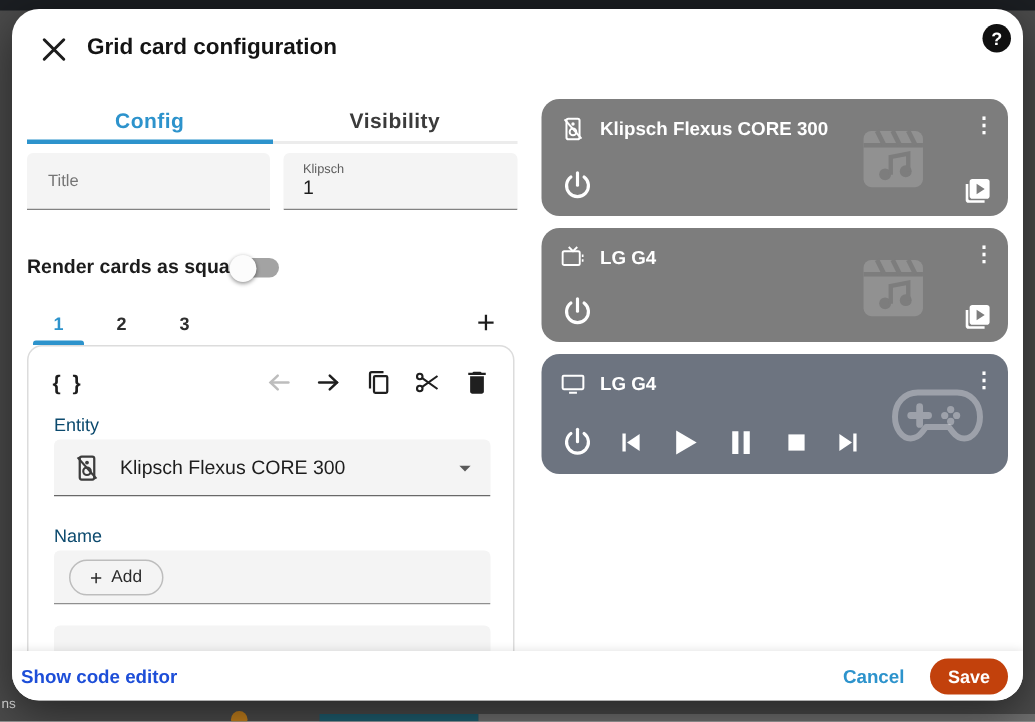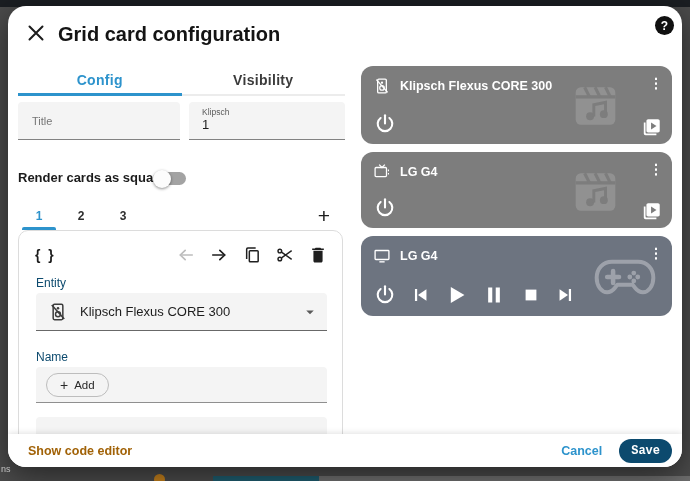--- a/index.html
+++ b/index.html
@@ -10,21 +10,21 @@
   .top-strip { position:absolute; left:0; top:0; width:690px; height:7px; background:#1b1e22; }
   .bg-fragment-text { position:absolute; left:1px; top:464px; font-size:9px; color:#dcdcdc;text-align:right; }
   .bg-orange-dot { position:absolute; left:154px; top:474px; width:11px; height:11px; border-radius:50%; background:#c5801c; }
   .bg-teal-bar { position:absolute; left:213px; top:476px; width:106px; height:5px; background:#1e5d6f; }
   .bg-gray-bar { position:absolute; left:319px; top:476px; width:371px; height:5px; background:#6f6f6f; }
 
   .dialog { position:absolute; left:8px; top:6px; width:674px; height:461px; background:#ffffff;
             border-radius:18px; box-shadow:0 8px 30px rgba(0,0,0,.5); overflow:hidden; }
 
   .close-btn { position:absolute; left:16px; top:15px; width:24px; height:24px; color:#1c1c1c; cursor:pointer; }
-  .dlg-title { position:absolute; left:50px; top:17px; font-size:20px; font-weight:700; color:#141414; }
+  .dlg-title { position:absolute; left:50px; top:17px; font-size:15px; font-weight:700; color:#141414; }
   .help-btn { position:absolute; right:8px; top:10px; width:19px; height:19px; border-radius:50%; background:#101010;
               color:#fff; font-size:12px; font-weight:700; display:flex; align-items:center; justify-content:center; }
 
   .tabbar { position:absolute; left:10px; top:60px; width:327px; height:30px; display:flex; border-bottom:2px solid #ececec; }
   .tab { flex:1; display:flex; align-items:center; justify-content:center; font-size:14px; font-weight:700;
          color:#3b3b3b; letter-spacing:.3px; cursor:pointer; }
   .tab.active { color:#2d93cc; }
   .tab-indicator { position:absolute; left:0; bottom:-2px; width:50%; height:3px; background:#2d93cc; }
 
   .fld { position:absolute; background:#f4f4f4; border-bottom:1px solid #828282; border-radius:4px 4px 0 0; }
@@ -70,25 +70,25 @@
               display:flex; align-items:center; gap:6px; padding:0 13px; font-size:11.5px; font-weight:500;
               color:#2a2a2a; cursor:pointer; background:transparent; }
   .chip-plus { font-size:14px; font-weight:400; }
   .ed-theme-field { position:absolute; left:17px; top:186px; width:291px; height:46px; background:#f4f4f4;
                     border-radius:4px 4px 0 0; cursor:pointer; }
   .theme-text { position:absolute; left:12px; top:26px; font-size:12.5px; color:#565656; }
   .theme-caret { position:absolute; right:8px; top:24px; width:18px; height:18px; color:#5a5a5a; }
 
   .footer { position:absolute; left:0; right:0; bottom:0; height:33px; background:#fff; z-index:5;
             box-shadow:0 -1px 6px rgba(0,0,0,.12); display:flex; align-items:center; }
-  .show-code { margin-left:20px; color:#a16207; font-size:12.5px; font-weight:700; cursor:pointer; }
+  .show-code { margin-left:6px; color:#1d4ed8; font-size:12.5px; font-weight:700; cursor:pointer; }
   .cancel-btn { margin-left:auto; color:#2d93cc; font-size:12.5px; font-weight:700; margin-right:17px; cursor:pointer; }
-  .save-btn { margin-right:10px; min-width:46px; height:24px; border-radius:13px; background:#0c4a6e; color:#fff;
+  .save-btn { margin-right:10px; min-width:46px; height:24px; border-radius:13px; background:#c2410c; color:#fff;
               font-size:12px; font-weight:700; display:flex; align-items:center; justify-content:center;
-              padding:0 12px; border:none; cursor:pointer; font-family:Liberation Mono, monospace; }
+              padding:0 12px; border:none; cursor:pointer; font-family:Liberation Sans, sans-serif; }
 
   .preview { position:absolute; left:353px; top:60px; width:311px; height:260px; }
   .mcard { position:absolute; left:0; width:311px; border-radius:12px; color:#fff; overflow:hidden; }
   .mcard-1 { top:0;   height:78px; background:#7d7d7d; --card-bg:#7d7d7d; }
   .mcard-2 { top:86px; height:76px; background:#7d7d7d; --card-bg:#7d7d7d; }
   .mcard-3 { top:170px; height:80px; background:#6d7480; --card-bg:#6d7480; }
   .mc-header { position:absolute; left:12px; top:11px; display:flex; align-items:center; gap:9px; }
   .mc-dev-icon { width:18px; height:18px; color:#fff; flex:0 0 auto; }
   .mc-name { font-size:12.5px; font-weight:600; color:#fff; white-space:nowrap; }
   .mc-menu { position:absolute; right:6px; top:7px; width:20px; height:20px; color:#fff; font-size:14px;

